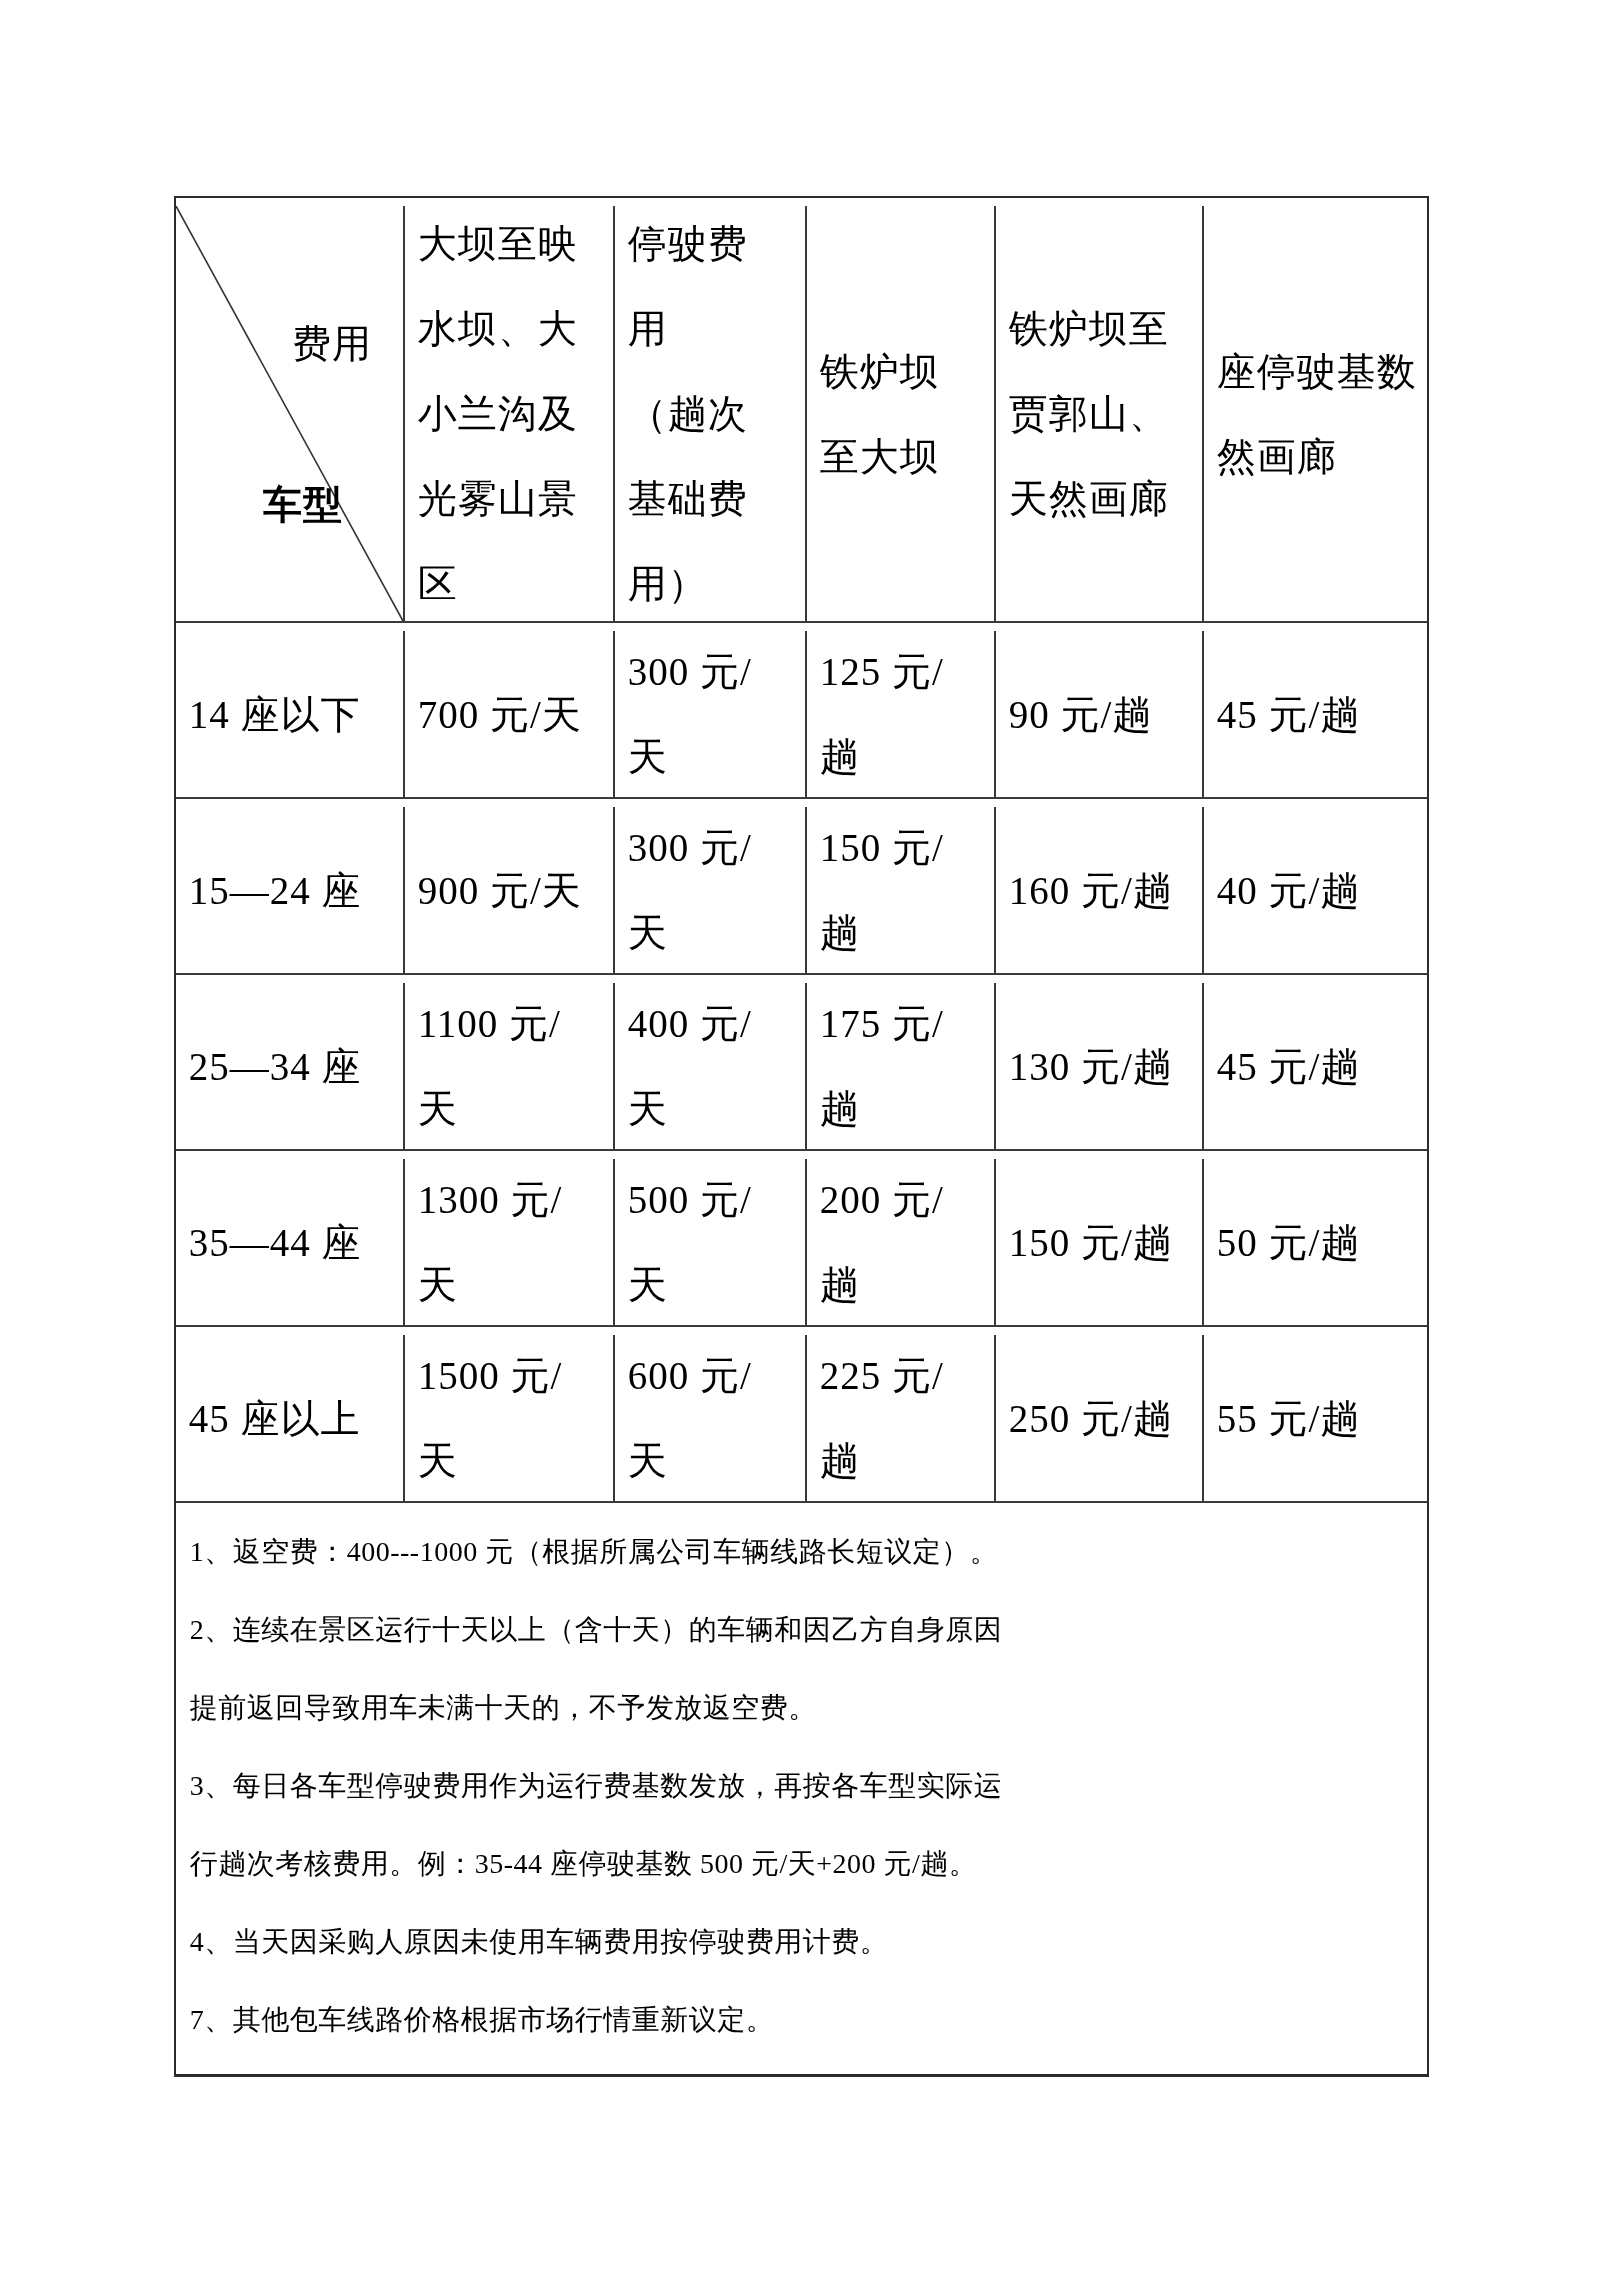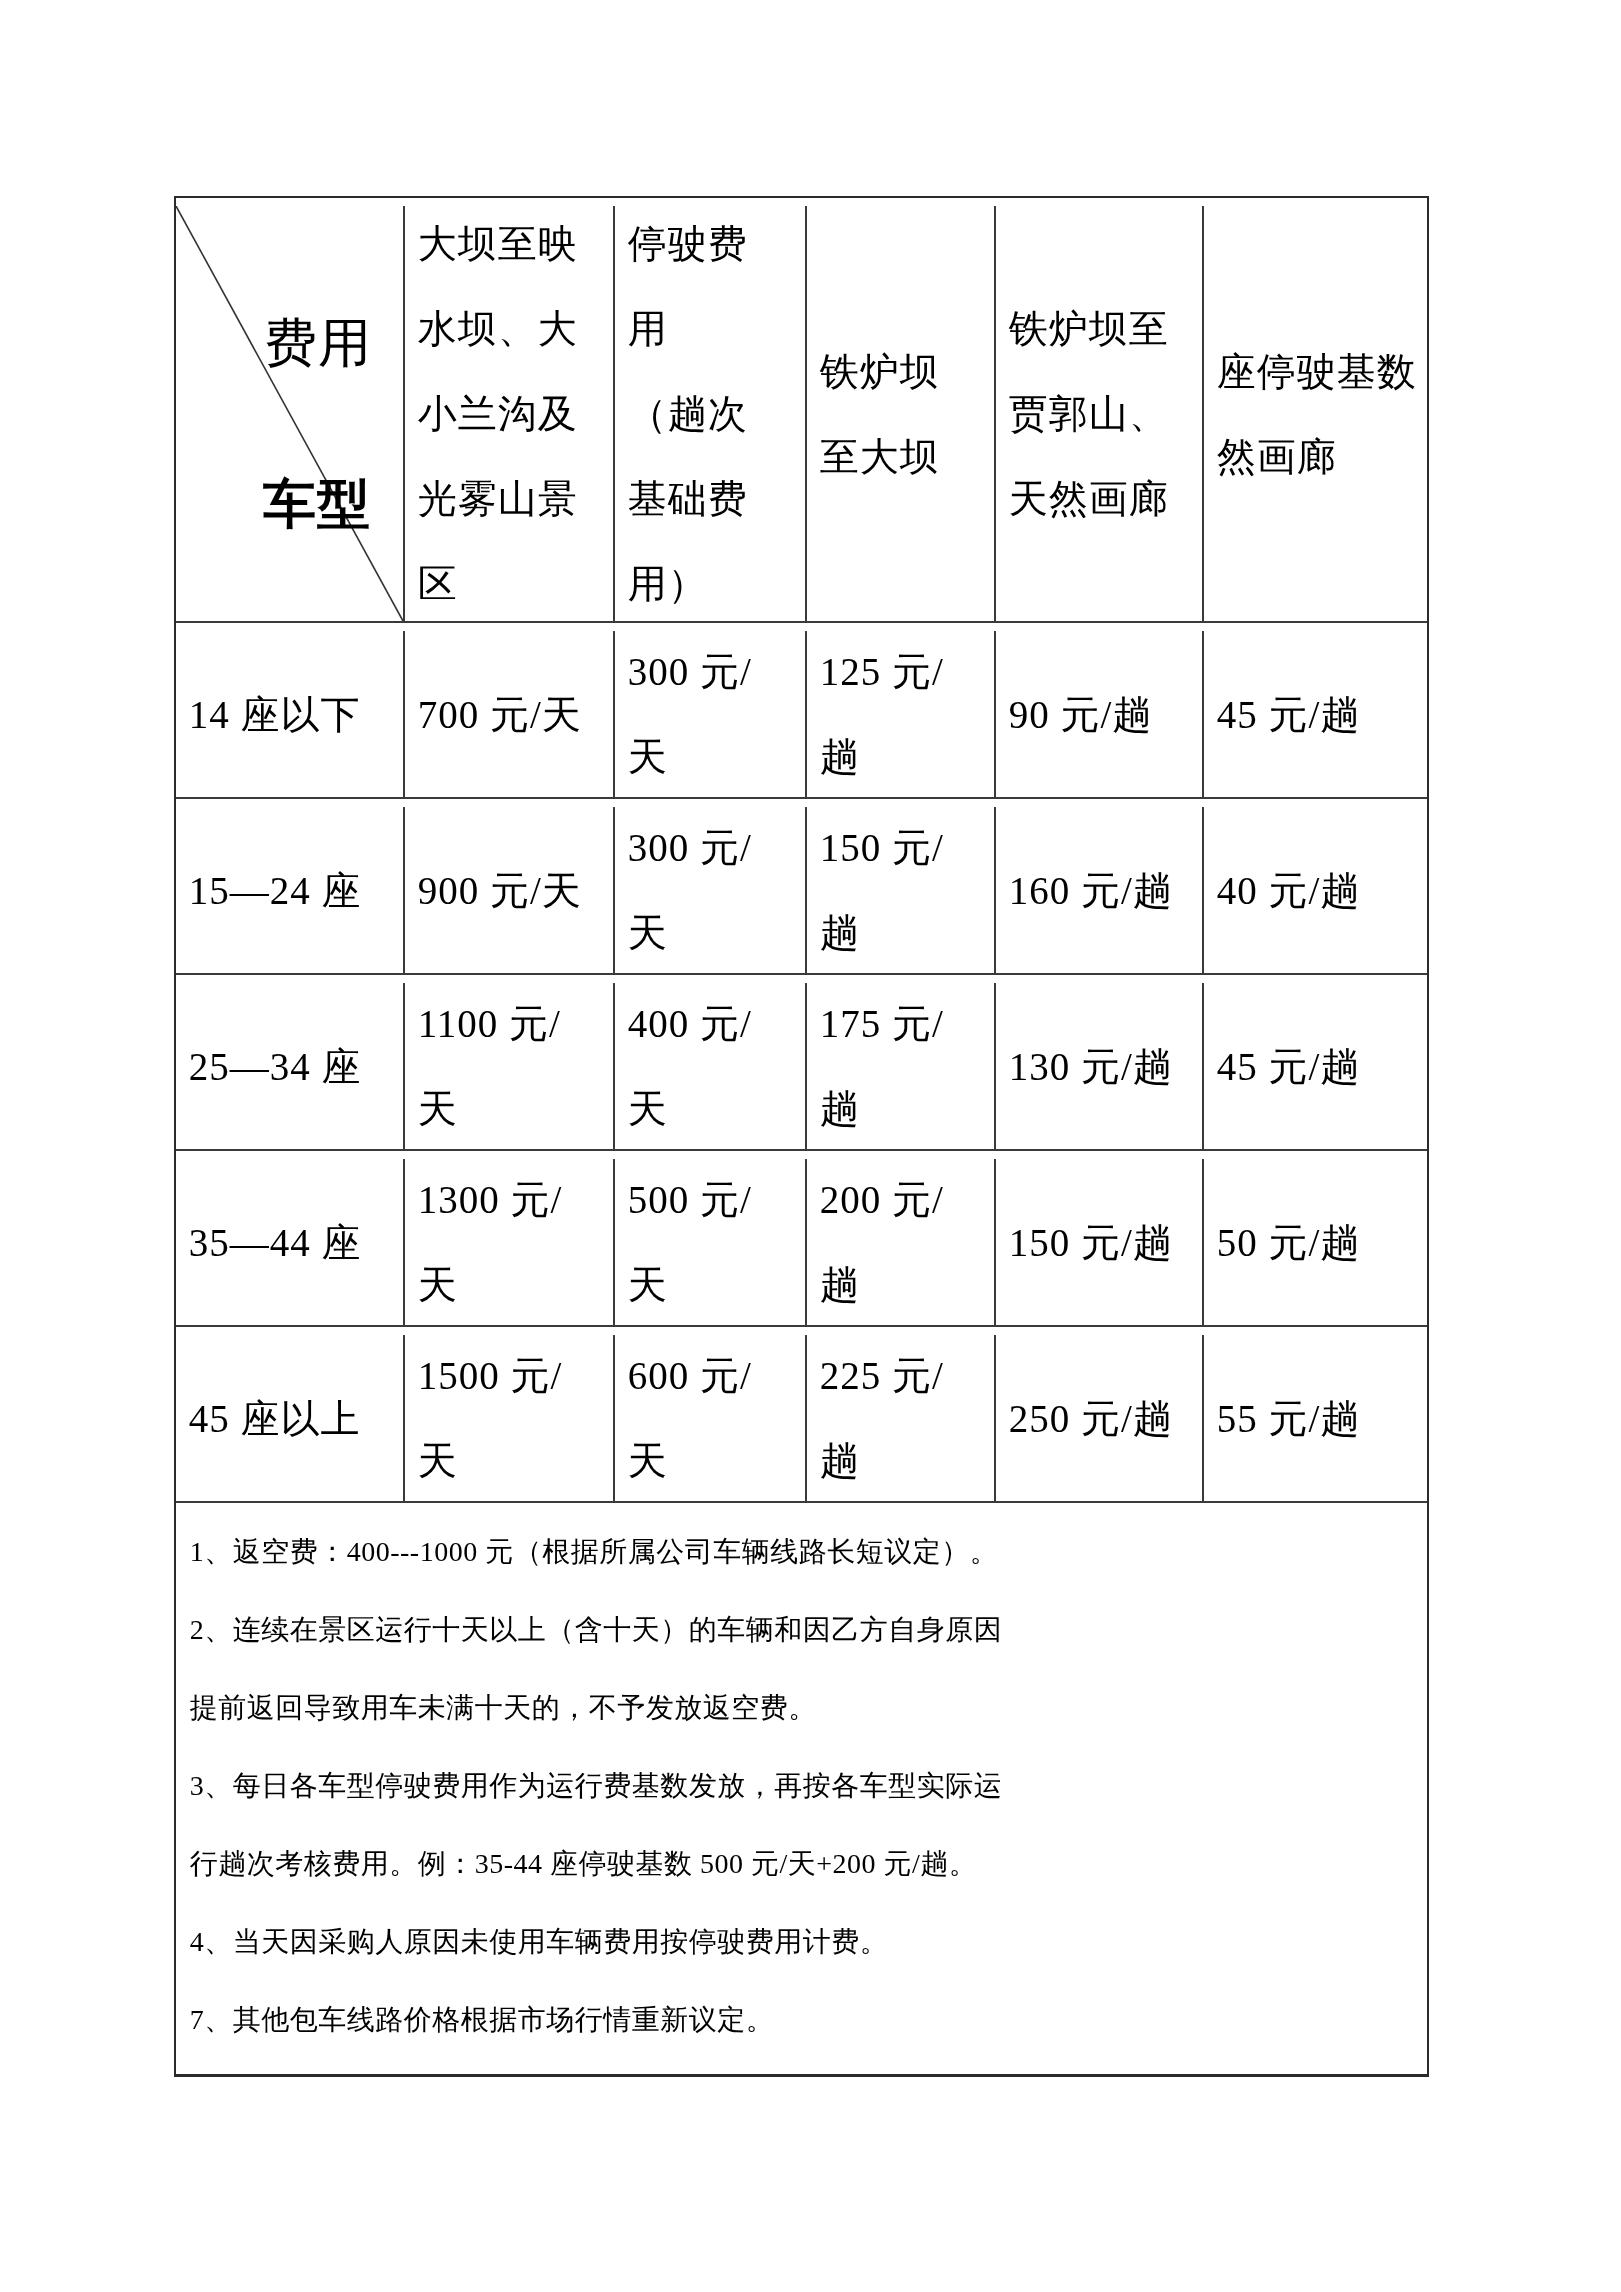--- a/index.html
+++ b/index.html
@@ -22,21 +22,21 @@
     border-bottom:2px solid #3a3a3a;
     display:flex;align-items:center;
     padding:3.9px 5.9px 3.9px 12.7px;
     font-size:39px;line-height:85px;letter-spacing:1px;
     white-space:pre-line;
     margin-top:8px;
   }
   .cell.last-col{border-right:none;}
   .corner{position:relative;padding:0;}
   .corner svg{position:absolute;left:0;top:0;width:100%;height:100%;display:block;}
-  .corner .lbl{position:absolute;font-size:53px;line-height:43px;letter-spacing:1px;text-align:center;}
+  .corner .lbl{position:absolute;font-size:39px;line-height:43px;letter-spacing:1px;text-align:center;}
   .corner .lbl-fee{top:116px;right:31px;}
   .corner .lbl-vehicle{bottom:95px;left:87px;font-weight:bold;}
   .notes{
     box-sizing:border-box;width:100%;
     padding:9.8px 11.8px 15.7px 13.7px;
   }
   .notes p{
     margin:0;font-size:28px;line-height:78px;letter-spacing:0.5px;
     white-space:pre-line;
   }

